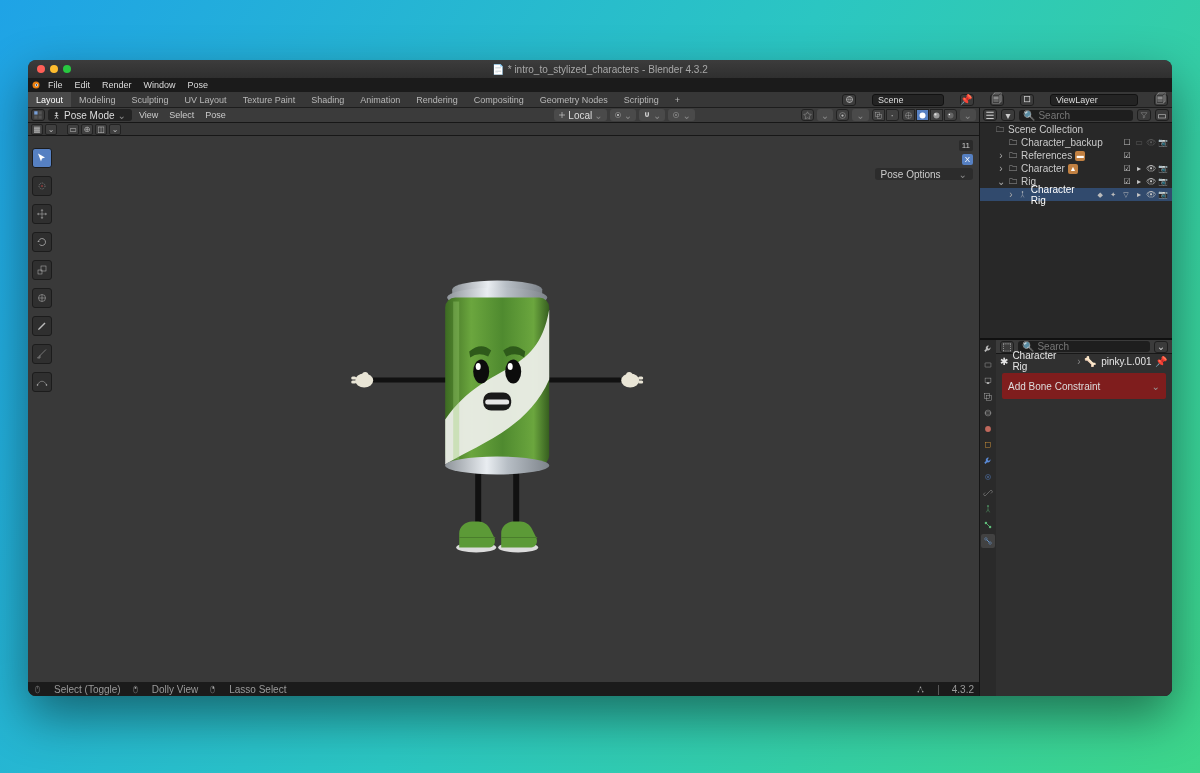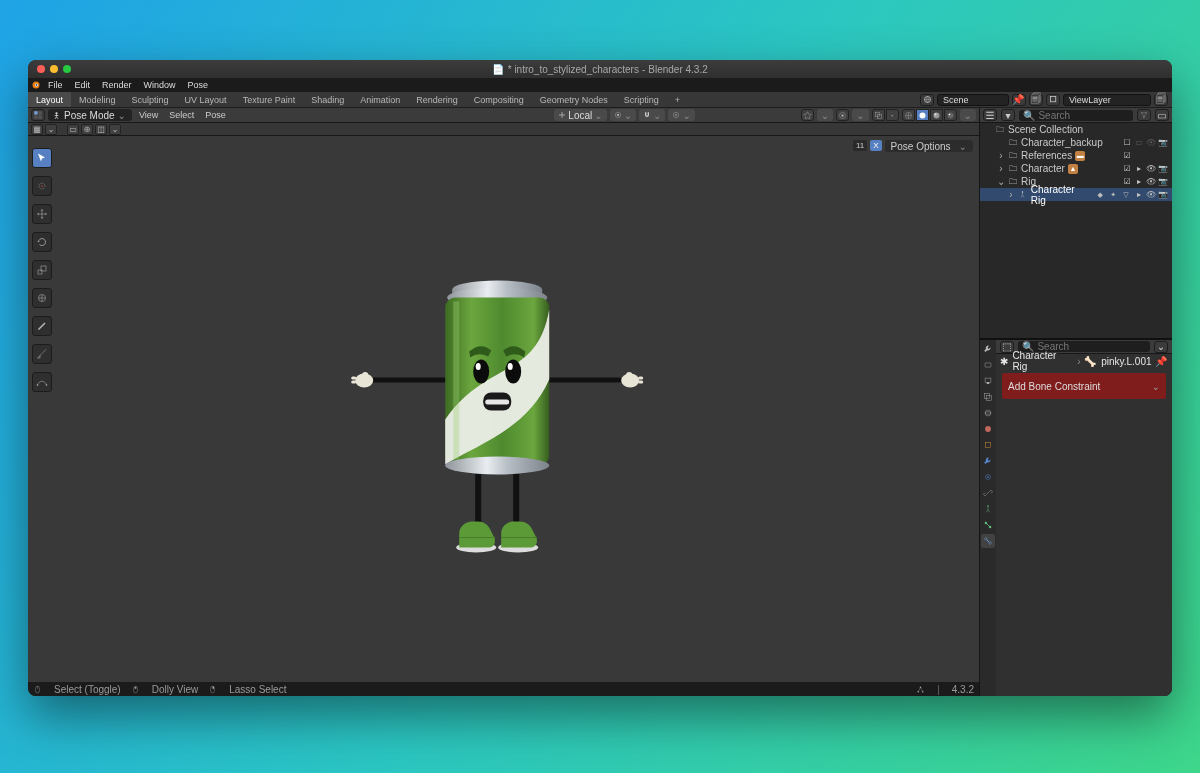--- a/index.html
+++ b/index.html
@@ -14,21 +14,21 @@
 .title-text { position: absolute; left: 50%; transform: translateX(-50%); font-size: 9px; color: #a8a8a8; display: flex; gap: 3px; align-items: center; }
 
 
 .menubar { height: 14px; background: #1b1b1b; display: flex; align-items: center; color: #ccc; }
 .menubar .bl-logo { width: 14px; height: 14px; display: flex; align-items: center; justify-content: center; }
 .menubar .menu { padding: 0 6px; color: #dcdcdc; font-size: 9px; }
 .workspaces { height: 16px; background: #373737; display: flex; align-items: stretch; border-bottom: 1px solid #1d1d1d; }
 .workspaces .tab { padding: 0 8px; display: flex; align-items: center; color: #b8b8b8; font-size: 9px; }
 .workspaces .tab.active { background: #4a4a4a; color: #fff; }
 .workspaces .spacer { flex: 1; }
-.workspaces .right { display: flex; align-items: center; gap: 3px; padding-right: 4px; }
+.workspaces .right { display: flex; align-items: center; gap: 16px; padding-right: 4px; }
 .hdr-field { background: #232323; border: 1px solid #121212; border-radius: 3px; height: 12px; display: flex; align-items: center; padding: 0 5px; color: #ddd; font-size: 9px; }
 .hdr-btn { background: #3b3b3b; border: 1px solid #1e1e1e; border-radius: 3px; width: 14px; height: 12px; display: flex; align-items: center; justify-content: center; color: #ccc; }
 
 
 .body { flex: 1; display: flex; background: #303030; }
 
 
 .viewport-area { flex: 1; display: flex; flex-direction: column; border-right: 1px solid #151515; }
 .vp-header { height: 15px; background: #3b3b3b; border-bottom: 1px solid #171717; display: flex; align-items: center; padding: 0 3px; gap: 3px; justify-content: space-between; }
 .vp-mode { background: #232323; border-radius: 3px; height: 12px; display: flex; align-items: center; padding: 0 6px 0 4px; color: #ddd; font-size: 9px; gap: 3px; }
@@ -45,24 +45,24 @@
 .secondhdr .sm { width: 12px; height: 11px; background: #404040; border: 1px solid #222; border-radius: 2px; display: flex; align-items: center; justify-content: center; font-size: 8px; color: #bbb; }
 
 .vp3d { flex: 1; position: relative; background: #393939; overflow: hidden; }
 
 
 .toolbar { position: absolute; left: 4px; top: 12px; width: 20px; display: flex; flex-direction: column; gap: 8px; }
 .toolbtn { width: 20px; height: 20px; background: #2f2f2f; border: 1px solid #1c1c1c; border-radius: 3px; display: flex; align-items: center; justify-content: center; color: #bcbcbc; }
 .toolbtn.active { background: #5680c2; color: #fff; }
 
 
-.poseopts { position: absolute; right: 6px; top: 4px; display: flex; gap: 3px; align-items: flex-start; }
+.poseopts { position: absolute; right: 6px; top: 4px; display: flex; gap: 3px; align-items: flex-end; flex-direction: column; }
 .badge-num { background: #2a2a2a; border-radius: 2px; padding: 0 3px; color: #ccc; font-size: 8px; height: 11px; display: flex; align-items: center; }
 .badge-x { background: #5680c2; color: #fff; border-radius: 2px; padding: 0 3px; font-size: 8px; height: 11px; display: flex; align-items: center; }
-.poselbl { background: #2c2c2c; border-radius: 3px; padding: 0 6px; color: #ccc; font-size: 9px; height: 12px; display: flex; align-items: center; gap: 8px; }
+.poselbl { background: #2c2c2c; border-radius: 3px; padding: 0 6px; color: #ccc; font-size: 9px; height: 12px; display: flex; align-items: center; gap: 18px; }
 
 
 .character { position: absolute; left: 50%; top: 50%; transform: translate(-52%, -45%); }
 
 
 .statusbar { height: 14px; background: #1b1b1b; display: flex; align-items: center; padding: 0 5px; gap: 10px; color: #9a9a9a; font-size: 9px; }
 .statusbar .spacer { flex: 1; }
 .statusitem { display: flex; align-items: center; gap: 12px; }
 
 

